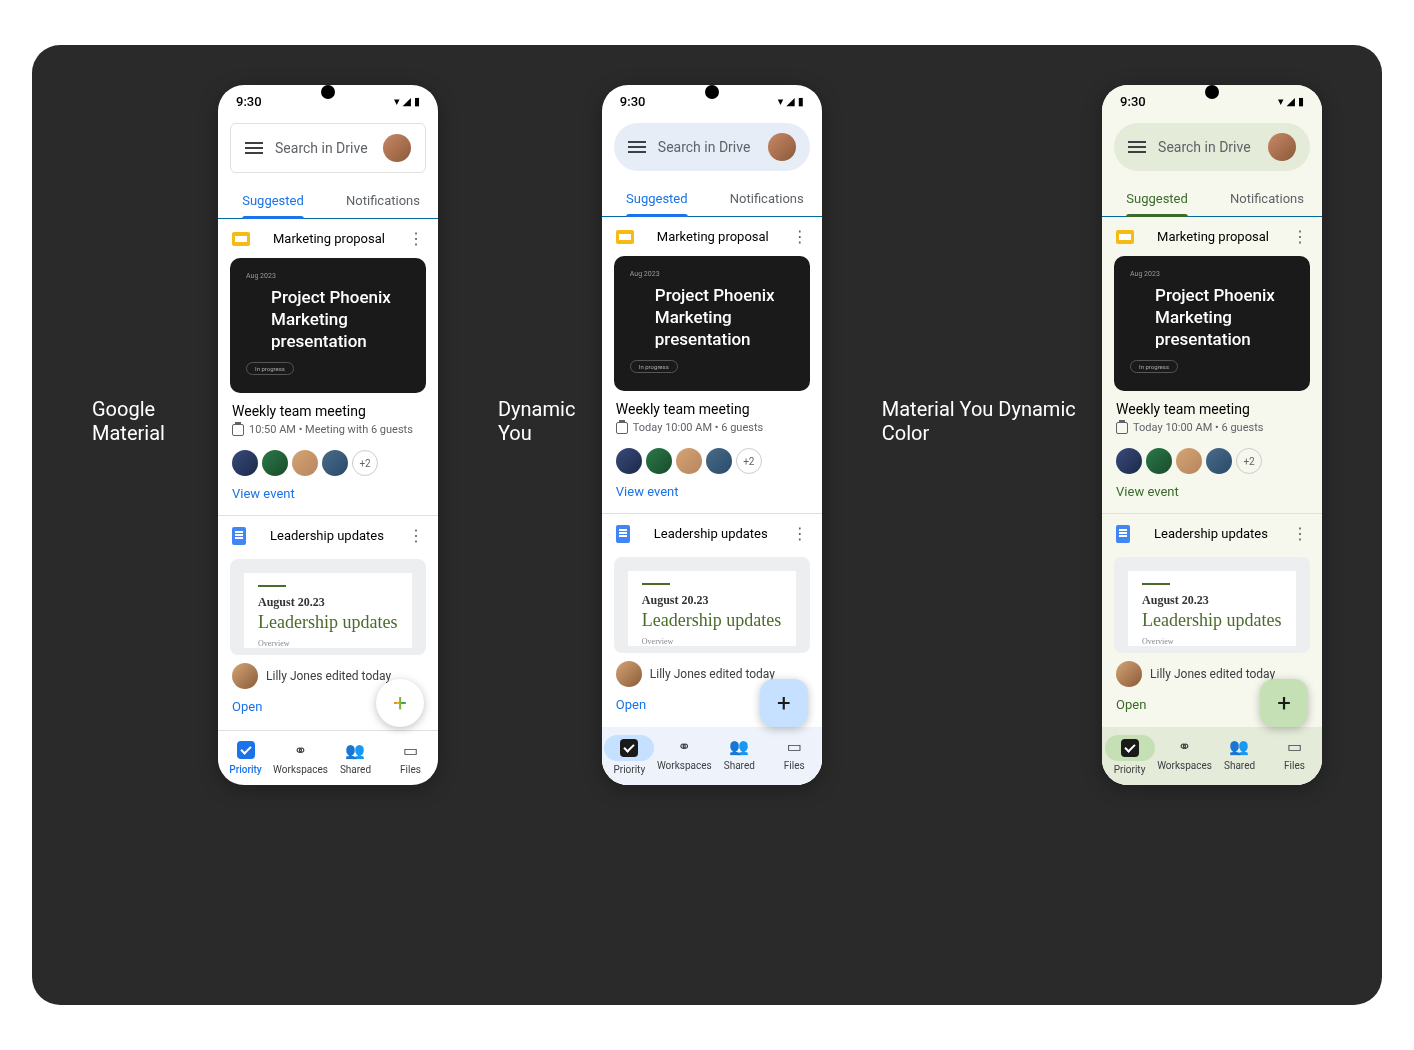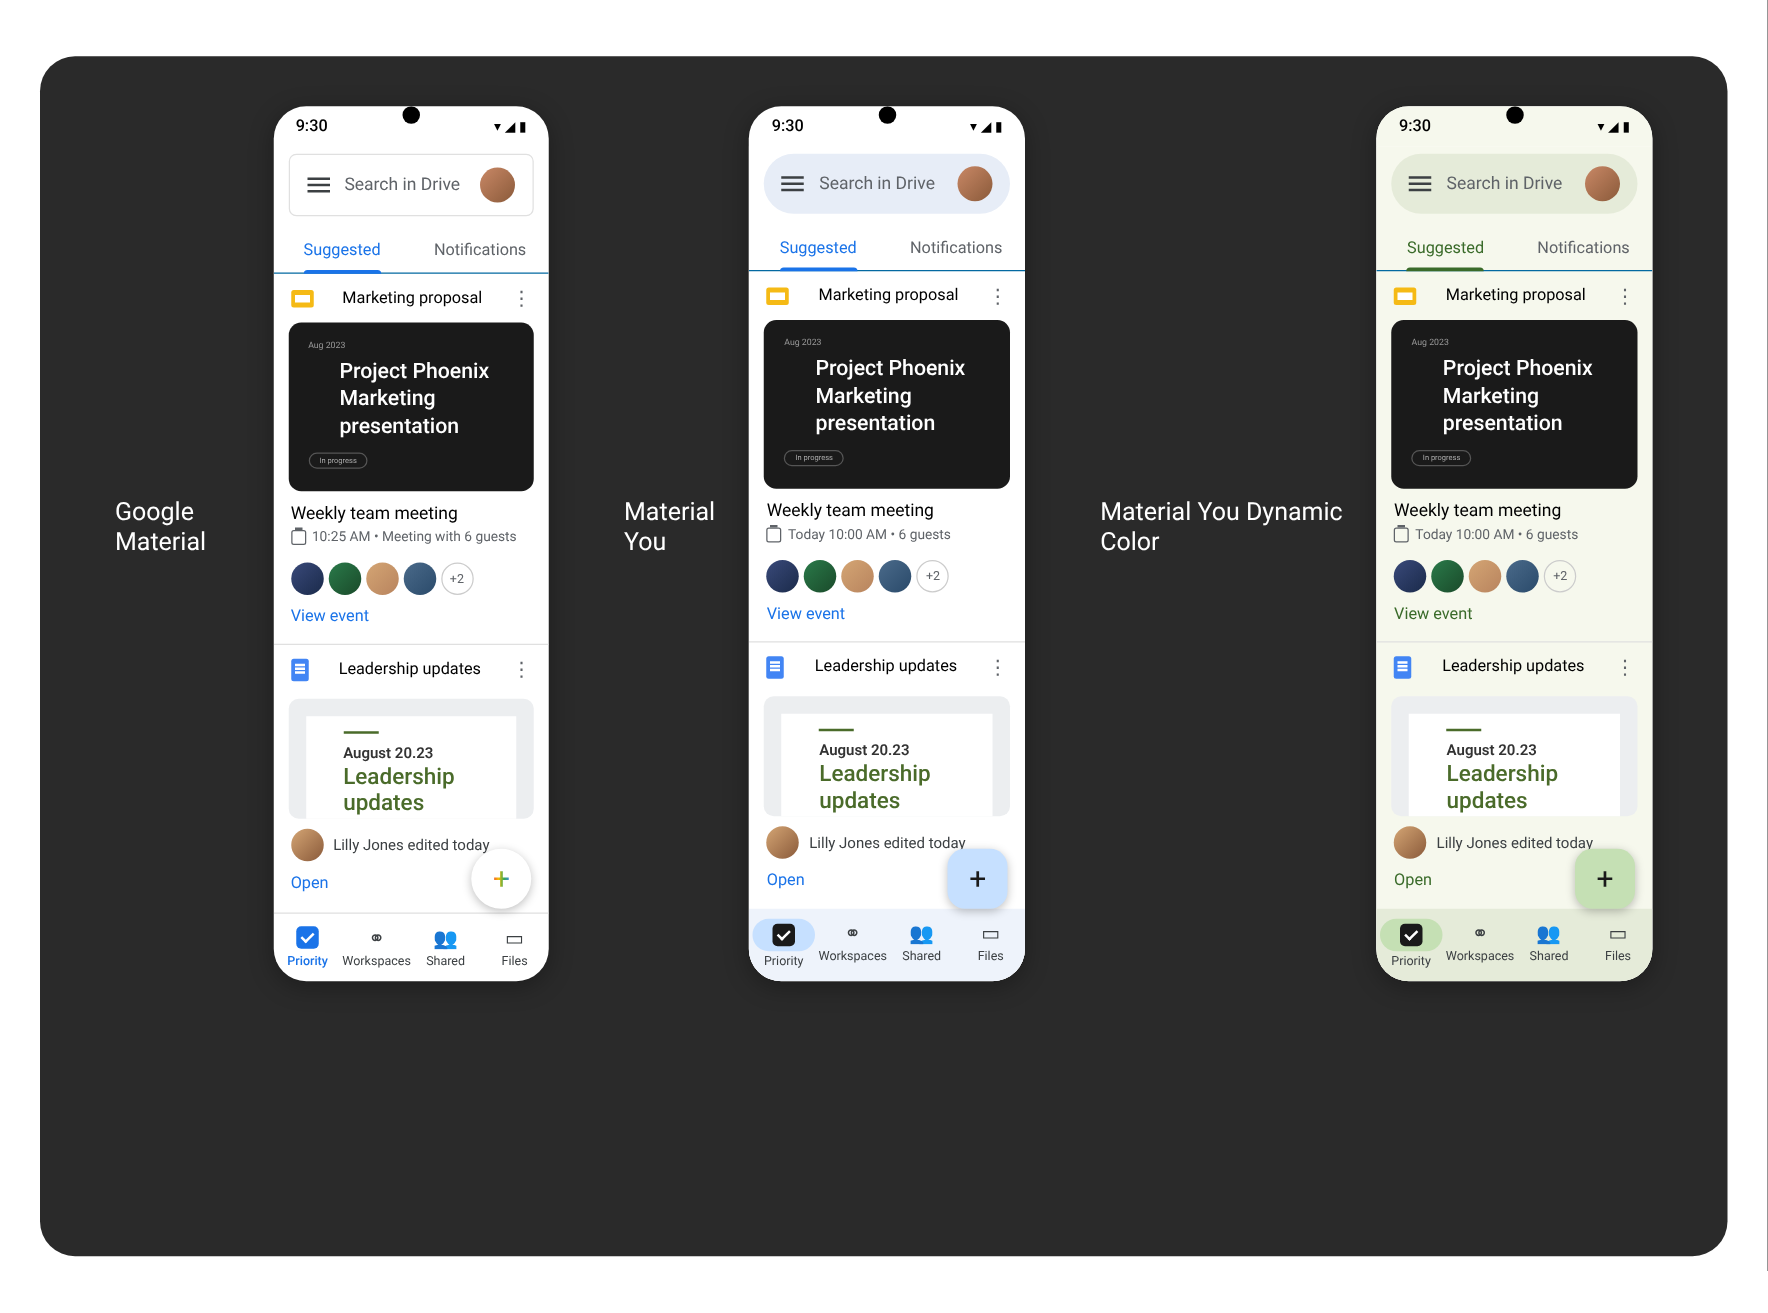--- a/index.html
+++ b/index.html
@@ -113,21 +113,21 @@
 .avatars-row { display:flex; gap:4px; padding: 8px 14px 4px; align-items:center; }
 .av { width:26px; height:26px; border-radius:50%; }
 .av1{background:linear-gradient(135deg,#3a4a7a,#1a2a4a);} .av2{background:linear-gradient(135deg,#2a7a4a,#1a4a2a);} .av3{background:linear-gradient(135deg,#d4a574,#b8845e);} .av4{background:linear-gradient(135deg,#4a6a8a,#2a4a6a);}
 .av-more { width:26px; height:26px; border-radius:50%; border:1px solid #ccc; font-size:10px; display:flex; align-items:center; justify-content:center; color:#5f6368; }
 
 .link-btn { padding: 6px 14px 14px; font-size: 13px; color: #1a73e8; }
 .v3 .link-btn { color: #3a6b2a; }
 .divider { height:1px; background:#e0e0e0; }
 
 .doc-preview { margin: 4px 12px 0; background: #eceef0; border-radius: 8px; padding: 14px 14px 0; height: 96px; overflow:hidden; }
-.doc-page { background:#fff; padding: 12px 30px 0; }
+.doc-page { background:#fff; padding: 12px 14px 0; font-family: Liberation Serif, serif; }
 .doc-line { width: 28px; height:2px; background:#4a6b2a; margin-bottom:8px; }
 .doc-date { font-size: 12px; font-weight:600; color:#333; }
 .doc-head { font-size: 18px; font-weight:500; color:#4a6b2a; margin-top:2px; }
 .doc-over { font-size:8px; color:#888; margin-top:6px; }
 
 .editor-row { display:flex; align-items:center; gap:8px; padding: 8px 14px 4px; }
 .editor-av { width:26px; height:26px; border-radius:50%; background:linear-gradient(135deg,#d4a574,#8a5a3a); }
 .editor-text { font-size: 12px; color:#3c4043; }
 
 .fab { position:absolute; right:14px; width:48px; height:48px; border-radius:50%; display:flex; align-items:center; justify-content:center; box-shadow:0 2px 8px rgba(0,0,0,0.25); }
@@ -194,21 +194,21 @@
           </div>
           <div class="slide-preview">
             <div class="slide-small">Aug 2023</div>
             <div class="slide-title">Project Phoenix Marketing presentation</div>
             <div class="slide-pill">In progress</div>
           </div>
           <div class="meeting">
             <div class="meeting-title">Weekly team meeting</div>
             <div class="meeting-sub">
                 <span class="cal-icon"></span>
-                <span>10:25 AM • Meeting with 6 guests</span>
+                <span>10:50 AM • Meeting with 6 guests</span>
               </div>
           </div>
           <div class="avatars-row">
             <div class="av av1"></div>
               <div class="av av2"></div>
               <div class="av av3"></div>
               <div class="av av4"></div>
             <div class="av-more">+2</div>
           </div>
           <div class="link-btn">View event</div>
@@ -252,21 +252,21 @@
             <div class="nav-item">
                 <div class="nav-ico">▭</div>
                 <div class="nav-label">Files</div>
               </div>
           </div>
         </div>
       </div>
     </div>
 
     <div class="col">
-      <div class="variant-title">Material You</div>
+      <div class="variant-title">Dynamic You</div>
       <div class="phone v2">
         <div class="phone-inner">
           <div class="camera"></div>
           <div class="statusbar">
             <span>9:30</span>
             <div class="sb-icons">
                 <span>▾</span>
                 <span>◢</span>
                 <span>▮</span>
               </div>

